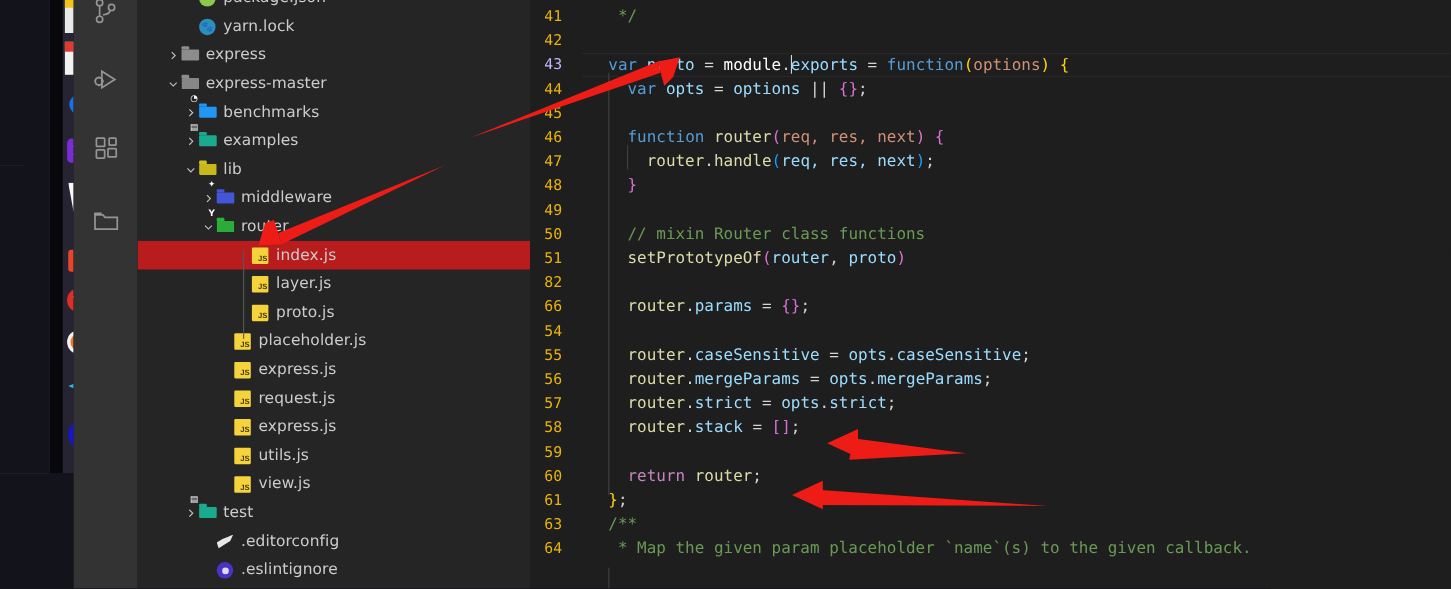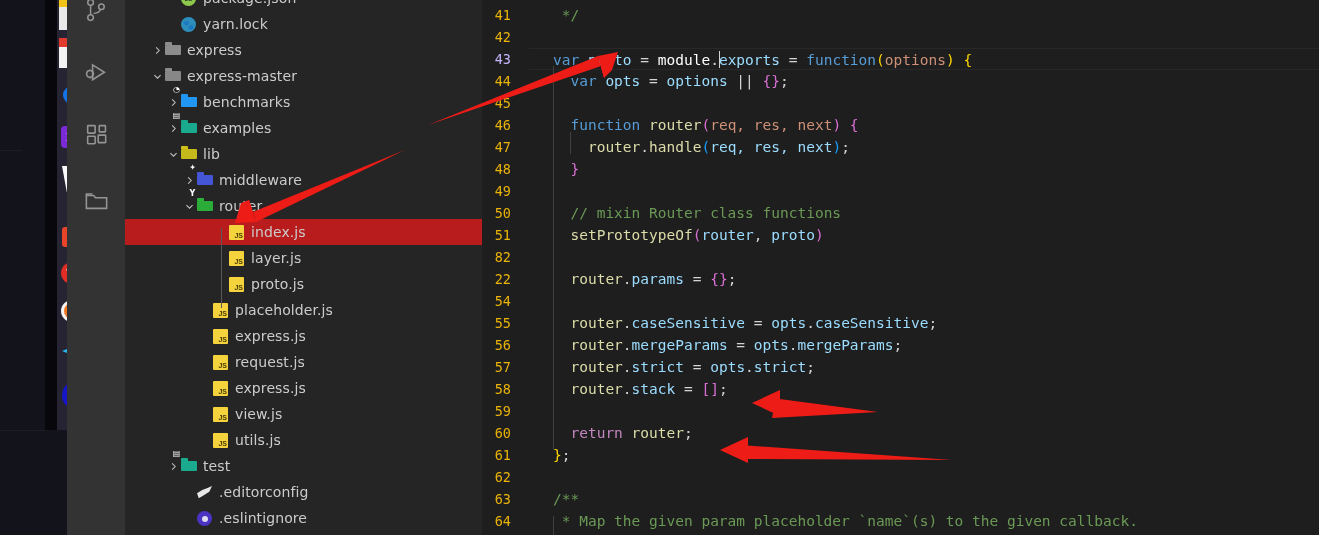--- a/index.html
+++ b/index.html
@@ -398,33 +398,33 @@
           <div class="row">
             <div style="flex: 0 0 72px; height: 26px;"></div>
             <div class="chev empty">
               <svg width="11" height="11" viewBox="0 0 16 16" fill="none" stroke="currentColor" stroke-width="1.5">
                 <path d="M6 3.5 L10.5 8 L6 12.5"></path>
               </svg>
             </div>
             <span class="ficon">
               <span class="jsicon">JS</span>
             </span>
+            <span class="label">utils.js</span>
+          </div>
+          <div class="row">
+            <div style="flex: 0 0 72px; height: 26px;"></div>
+            <div class="chev empty">
+              <svg width="11" height="11" viewBox="0 0 16 16" fill="none" stroke="currentColor" stroke-width="1.5">
+                <path d="M6 3.5 L10.5 8 L6 12.5"></path>
+              </svg>
+            </div>
+            <span class="ficon">
+              <span class="jsicon">JS</span>
+            </span>
             <span class="label">view.js</span>
-          </div>
-          <div class="row">
-            <div style="flex: 0 0 72px; height: 26px;"></div>
-            <div class="chev empty">
-              <svg width="11" height="11" viewBox="0 0 16 16" fill="none" stroke="currentColor" stroke-width="1.5">
-                <path d="M6 3.5 L10.5 8 L6 12.5"></path>
-              </svg>
-            </div>
-            <span class="ficon">
-              <span class="jsicon">JS</span>
-            </span>
-            <span class="label">utils.js</span>
           </div>
           <div class="row">
             <div style="flex: 0 0 40px; height: 26px;"></div>
             <div class="chev">
               <svg width="11" height="11" viewBox="0 0 16 16" fill="none" stroke="currentColor" stroke-width="1.5">
                 <path d="M6 3.5 L10.5 8 L6 12.5"></path>
               </svg>
             </div>
             <span class="ficon"><span class="folder"><span class="tab" style="background:#1aab8e;"></span><span class="body" style="background:#1aab8e;"></span><span class="glyph">▤</span></span></span>
             <span class="label">test</span>
@@ -467,30 +467,29 @@
           <div class="cline active"><span class="lnum">43</span><span class="ctext"><span class="t-kw">var </span><span class="t-var">proto</span><span class="t-plain"> = </span><span class="t-obj">module</span><span class="t-plain">.</span><span class="cursor"></span><span class="t-var">exports</span><span class="t-plain"> = </span><span class="t-kw">function</span><span class="t-br-y">(</span><span class="t-param">options</span><span class="t-br-y">)</span><span class="t-plain"> </span><span class="t-br-y">{</span></span></div>
           <div class="cline"><span class="lnum">44</span><span class="ctext"><span class="t-plain">  </span><span class="t-kw">var </span><span class="t-var">opts</span><span class="t-plain"> = </span><span class="t-var">options</span><span class="t-plain"> || </span><span class="t-br-p">{}</span><span class="t-plain">;</span></span></div>
           <div class="cline"><span class="lnum">45</span><span class="ctext"></span></div>
           <div class="cline"><span class="lnum">46</span><span class="ctext"><span class="t-plain">  </span><span class="t-kw">function </span><span class="t-fn">router</span><span class="t-br-p">(</span><span class="t-param">req, res, next</span><span class="t-br-p">)</span><span class="t-plain"> </span><span class="t-br-p">{</span></span></div>
           <div class="cline"><span class="lnum">47</span><span class="ctext"><span class="t-plain">    </span><span class="t-fn">router</span><span class="t-plain">.</span><span class="t-fn">handle</span><span class="t-br-b">(</span><span class="t-var">req, res, next</span><span class="t-br-b">)</span><span class="t-plain">;</span></span></div>
           <div class="cline"><span class="lnum">48</span><span class="ctext"><span class="t-plain">  </span><span class="t-br-p">}</span></span></div>
           <div class="cline"><span class="lnum">49</span><span class="ctext"></span></div>
           <div class="cline"><span class="lnum">50</span><span class="ctext"><span class="t-plain">  </span><span class="t-cmt">// mixin Router class functions</span></span></div>
           <div class="cline"><span class="lnum">51</span><span class="ctext"><span class="t-plain">  </span><span class="t-fn">setPrototypeOf</span><span class="t-br-p">(</span><span class="t-var">router</span><span class="t-plain">, </span><span class="t-var">proto</span><span class="t-br-p">)</span></span></div>
           <div class="cline"><span class="lnum">82</span><span class="ctext"></span></div>
-          <div class="cline"><span class="lnum">22</span><span class="ctext"><span class="t-plain">  </span><span class="t-fn">router</span><span class="t-plain">.</span><span class="t-var">params</span><span class="t-plain"> = </span><span class="t-br-p">{}</span><span class="t-plain">;</span></span></div>
+          <div class="cline"><span class="lnum">66</span><span class="ctext"><span class="t-plain">  </span><span class="t-fn">router</span><span class="t-plain">.</span><span class="t-var">params</span><span class="t-plain"> = </span><span class="t-br-p">{}</span><span class="t-plain">;</span></span></div>
           <div class="cline"><span class="lnum">54</span></div>
           <div class="cline"><span class="lnum">55</span><span class="ctext"><span class="t-plain">  </span><span class="t-fn">router</span><span class="t-plain">.</span><span class="t-var">caseSensitive</span><span class="t-plain"> = </span><span class="t-var">opts</span><span class="t-plain">.</span><span class="t-var">caseSensitive</span><span class="t-plain">;</span></span></div>
           <div class="cline"><span class="lnum">56</span><span class="ctext"><span class="t-plain">  </span><span class="t-fn">router</span><span class="t-plain">.</span><span class="t-var">mergeParams</span><span class="t-plain"> = </span><span class="t-var">opts</span><span class="t-plain">.</span><span class="t-var">mergeParams</span><span class="t-plain">;</span></span></div>
           <div class="cline"><span class="lnum">57</span><span class="ctext"><span class="t-plain">  </span><span class="t-fn">router</span><span class="t-plain">.</span><span class="t-var">strict</span><span class="t-plain"> = </span><span class="t-var">opts</span><span class="t-plain">.</span><span class="t-var">strict</span><span class="t-plain">;</span></span></div>
           <div class="cline"><span class="lnum">58</span><span class="ctext"><span class="t-plain">  </span><span class="t-fn">router</span><span class="t-plain">.</span><span class="t-var">stack</span><span class="t-plain"> = </span><span class="t-br-p">[]</span><span class="t-plain">;</span></span></div>
           <div class="cline"><span class="lnum">59</span><span class="ctext"></span></div>
           <div class="cline"><span class="lnum">60</span><span class="ctext"><span class="t-plain">  </span><span class="t-ctrl">return </span><span class="t-fn">router</span><span class="t-plain">;</span></span></div>
           <div class="cline"><span class="lnum">61</span><span class="ctext"><span class="t-br-y">}</span><span class="t-plain">;</span></span></div>
-          <div class="cline"><span class="lnum">62</span><span class="ctext"></span></div>
           <div class="cline"><span class="lnum">63</span><span class="ctext"><span class="t-cmt">/**</span></span></div>
           <div class="cline"><span class="lnum">64</span><span class="ctext"><span class="t-cmt"> * Map the given param placeholder `name`(s) to the given callback.</span></span></div>
           <div style="position: absolute; left: 71px; top: 84px; width: 1px; height: 384px; background: rgb(64, 64, 64);"></div>
           <div style="position: absolute; left: 88px; top: 150px; width: 1px; height: 22px; background: rgb(64, 64, 64);"></div>
           <div style="position: absolute; left: 71px; top: 534px; width: 1px; height: 22px; background: rgb(64, 64, 64);"></div>
         </div>
     </div>
   </div>
 
   <svg class="arrows" width="1319" height="535">

